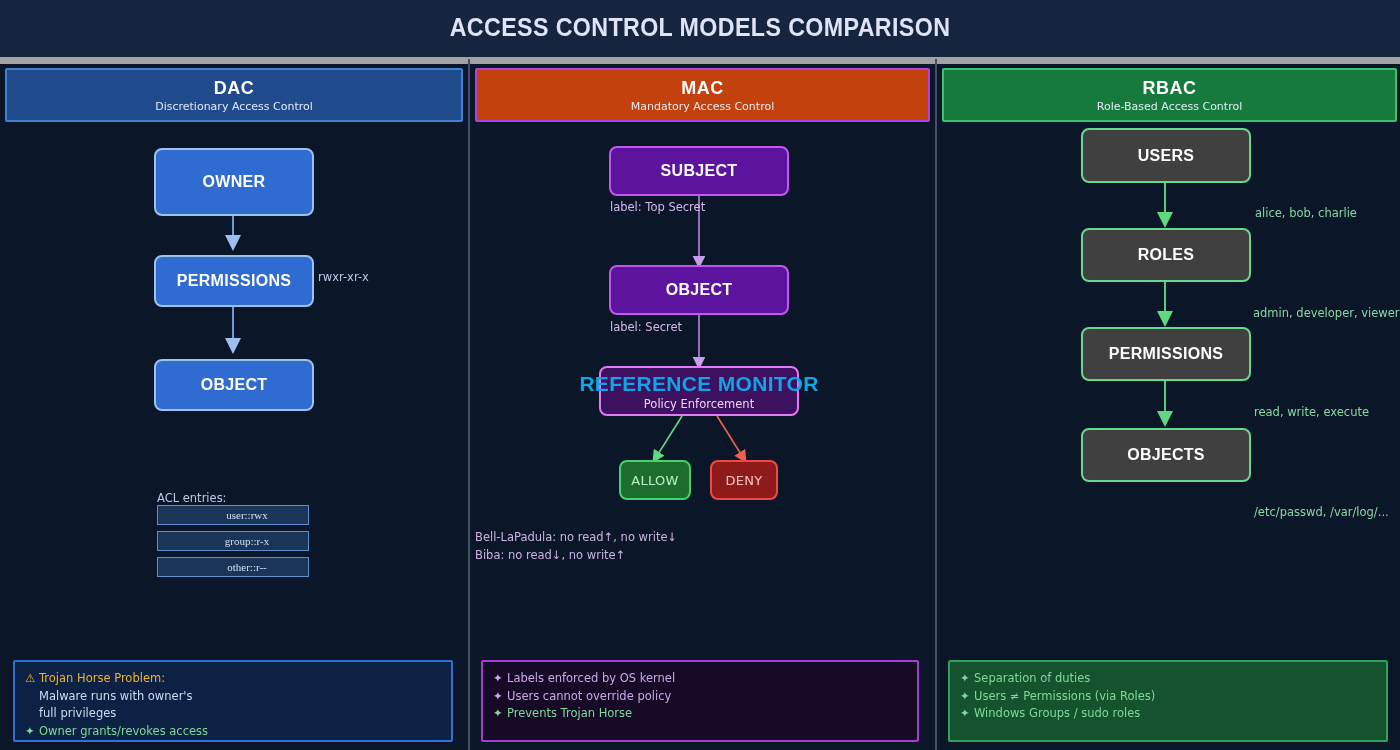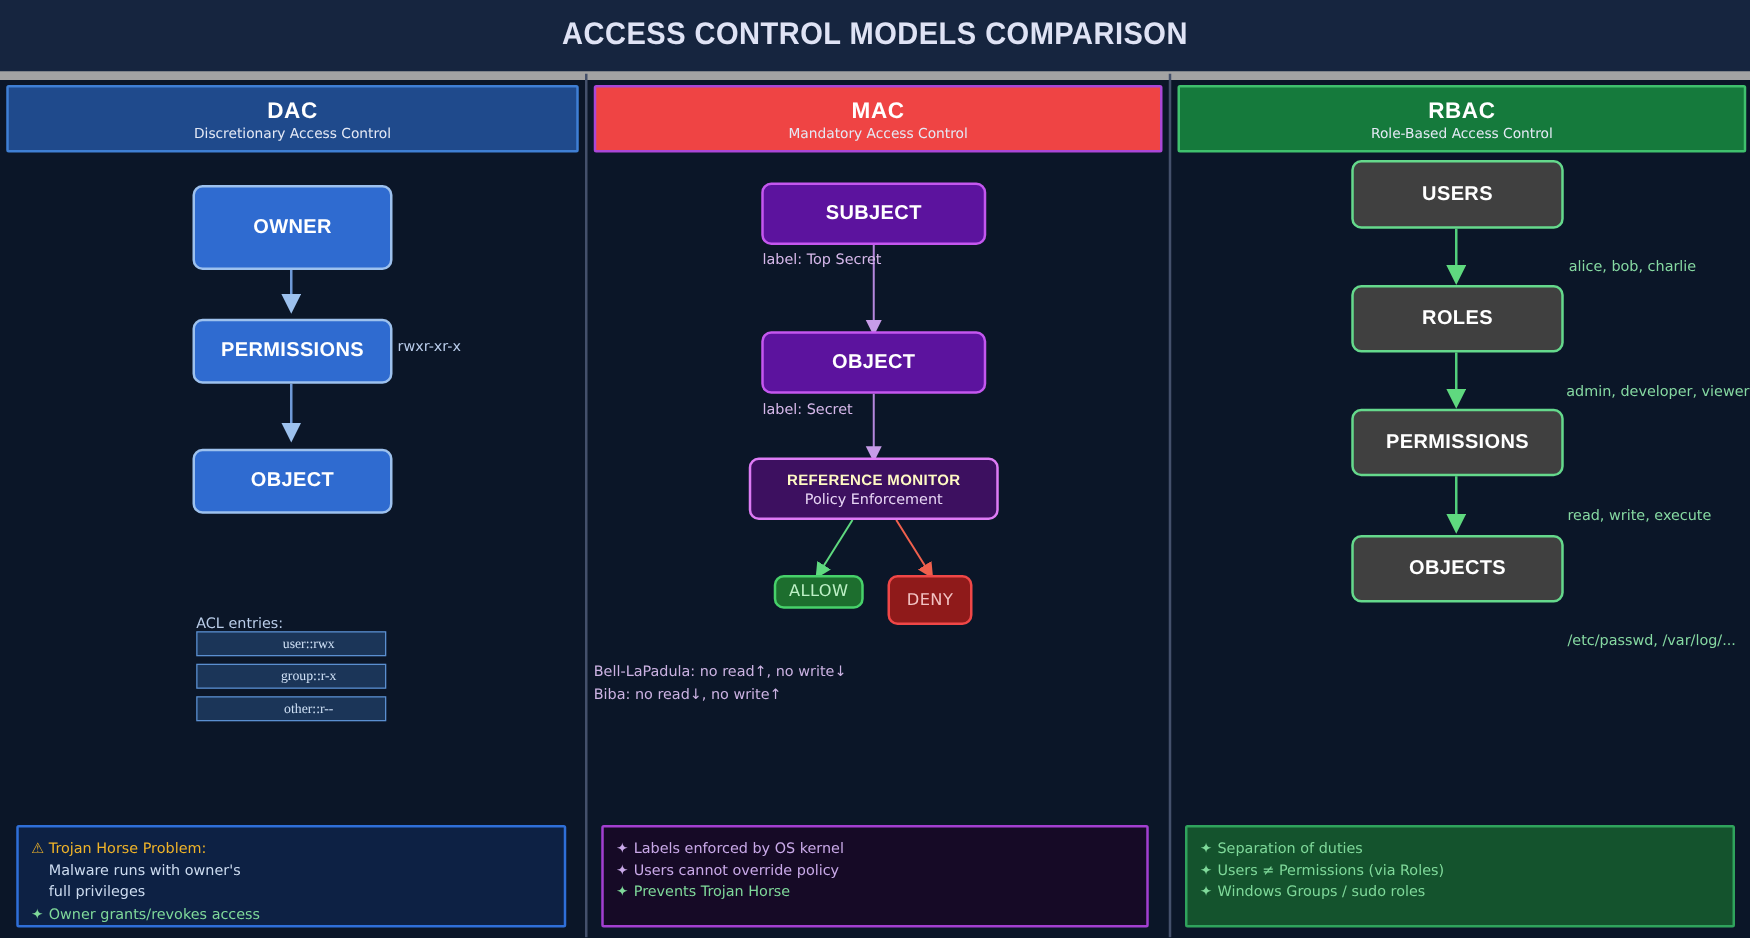--- a/index.html
+++ b/index.html
@@ -56,21 +56,21 @@
     position: absolute;
     left: 5px;
     top: 9px;
     height: 54px;
     border-radius: 2px;
     box-sizing: border-box;
     text-align: center;
     padding-top: 7px;
   }
   #col-dac  .col-header { width: 458px; background: #1f4a8c; border: 2px solid #3f7fd4; }
-  #col-mac  .col-header { width: 455px; background: #ef4444; border: 2px solid #ab47d6; }
+  #col-mac  .col-header { width: 455px; background: #c2410c; border: 2px solid #ab47d6; }
   #col-rbac .col-header { width: 455px; background: #157a3c; border: 2px solid #3fc06d; }
 
   .col-header .title {
     font-size: 18px; font-weight: bold; color: #ffffff;
     font-family: "Liberation Sans", sans-serif;
     letter-spacing: 0.5px;
     line-height: 22px;
   }
   .col-header .subtitle {
     font-size: 11px; color: #e4e9f5; line-height: 16px;
@@ -107,21 +107,21 @@
   .node-allow  { background: #1d6e2e; border: 2px solid #47d16a; }
   .node-deny   { background: #8f1a1a; border: 2px solid #f04747; }
 
   .node-allow .node-title,
   .node-deny  .node-title {
     font-size: 13px; font-weight: normal;
     font-family: "DejaVu Sans", sans-serif;
   }
   .node-allow .node-title { color: #bdf0c6; }
   .node-deny  .node-title { color: #f2c3c3; }
-  .node-refmon .node-title { font-size: 12px; color: #fef9c3; }
+  .node-refmon .node-title { font-size: 21px; color: #0ea5e9; }
 
   
   .arrow-layer {
     position: absolute; left: 0; top: 0;
     width: 100%; height: 100%;
     pointer-events: none;
   }
 
   
   .side-label {
@@ -293,21 +293,21 @@
     <div class="node-title">OBJECT</div>
   </div>
 
   <div class="side-label label-purple" style="left:140px; top:261px;">label: Secret</div>
 
   <div class="node node-refmon" style="left:129px; top:307px; width:200px; height:50px;">
     <div class="node-title">REFERENCE MONITOR</div>
     <div class="node-sub">Policy Enforcement</div>
   </div>
 
-  <div class="node node-allow" style="left:149px; top:401px; width:72px; height:27px;">
+  <div class="node node-allow" style="left:149px; top:401px; width:72px; height:40px;">
     <div class="node-title">ALLOW</div>
   </div>
 
   <div class="node node-deny" style="left:240px; top:401px; width:68px; height:40px;">
     <div class="node-title">DENY</div>
   </div>
 
   <div class="rule-note" id="rule-0" style="left:5px; top:471px;">Bell-LaPadula: no read↑, no write↓</div>
   <div class="rule-note" id="rule-1" style="left:5px; top:489px;">Biba: no read↓, no write↑</div>
 

